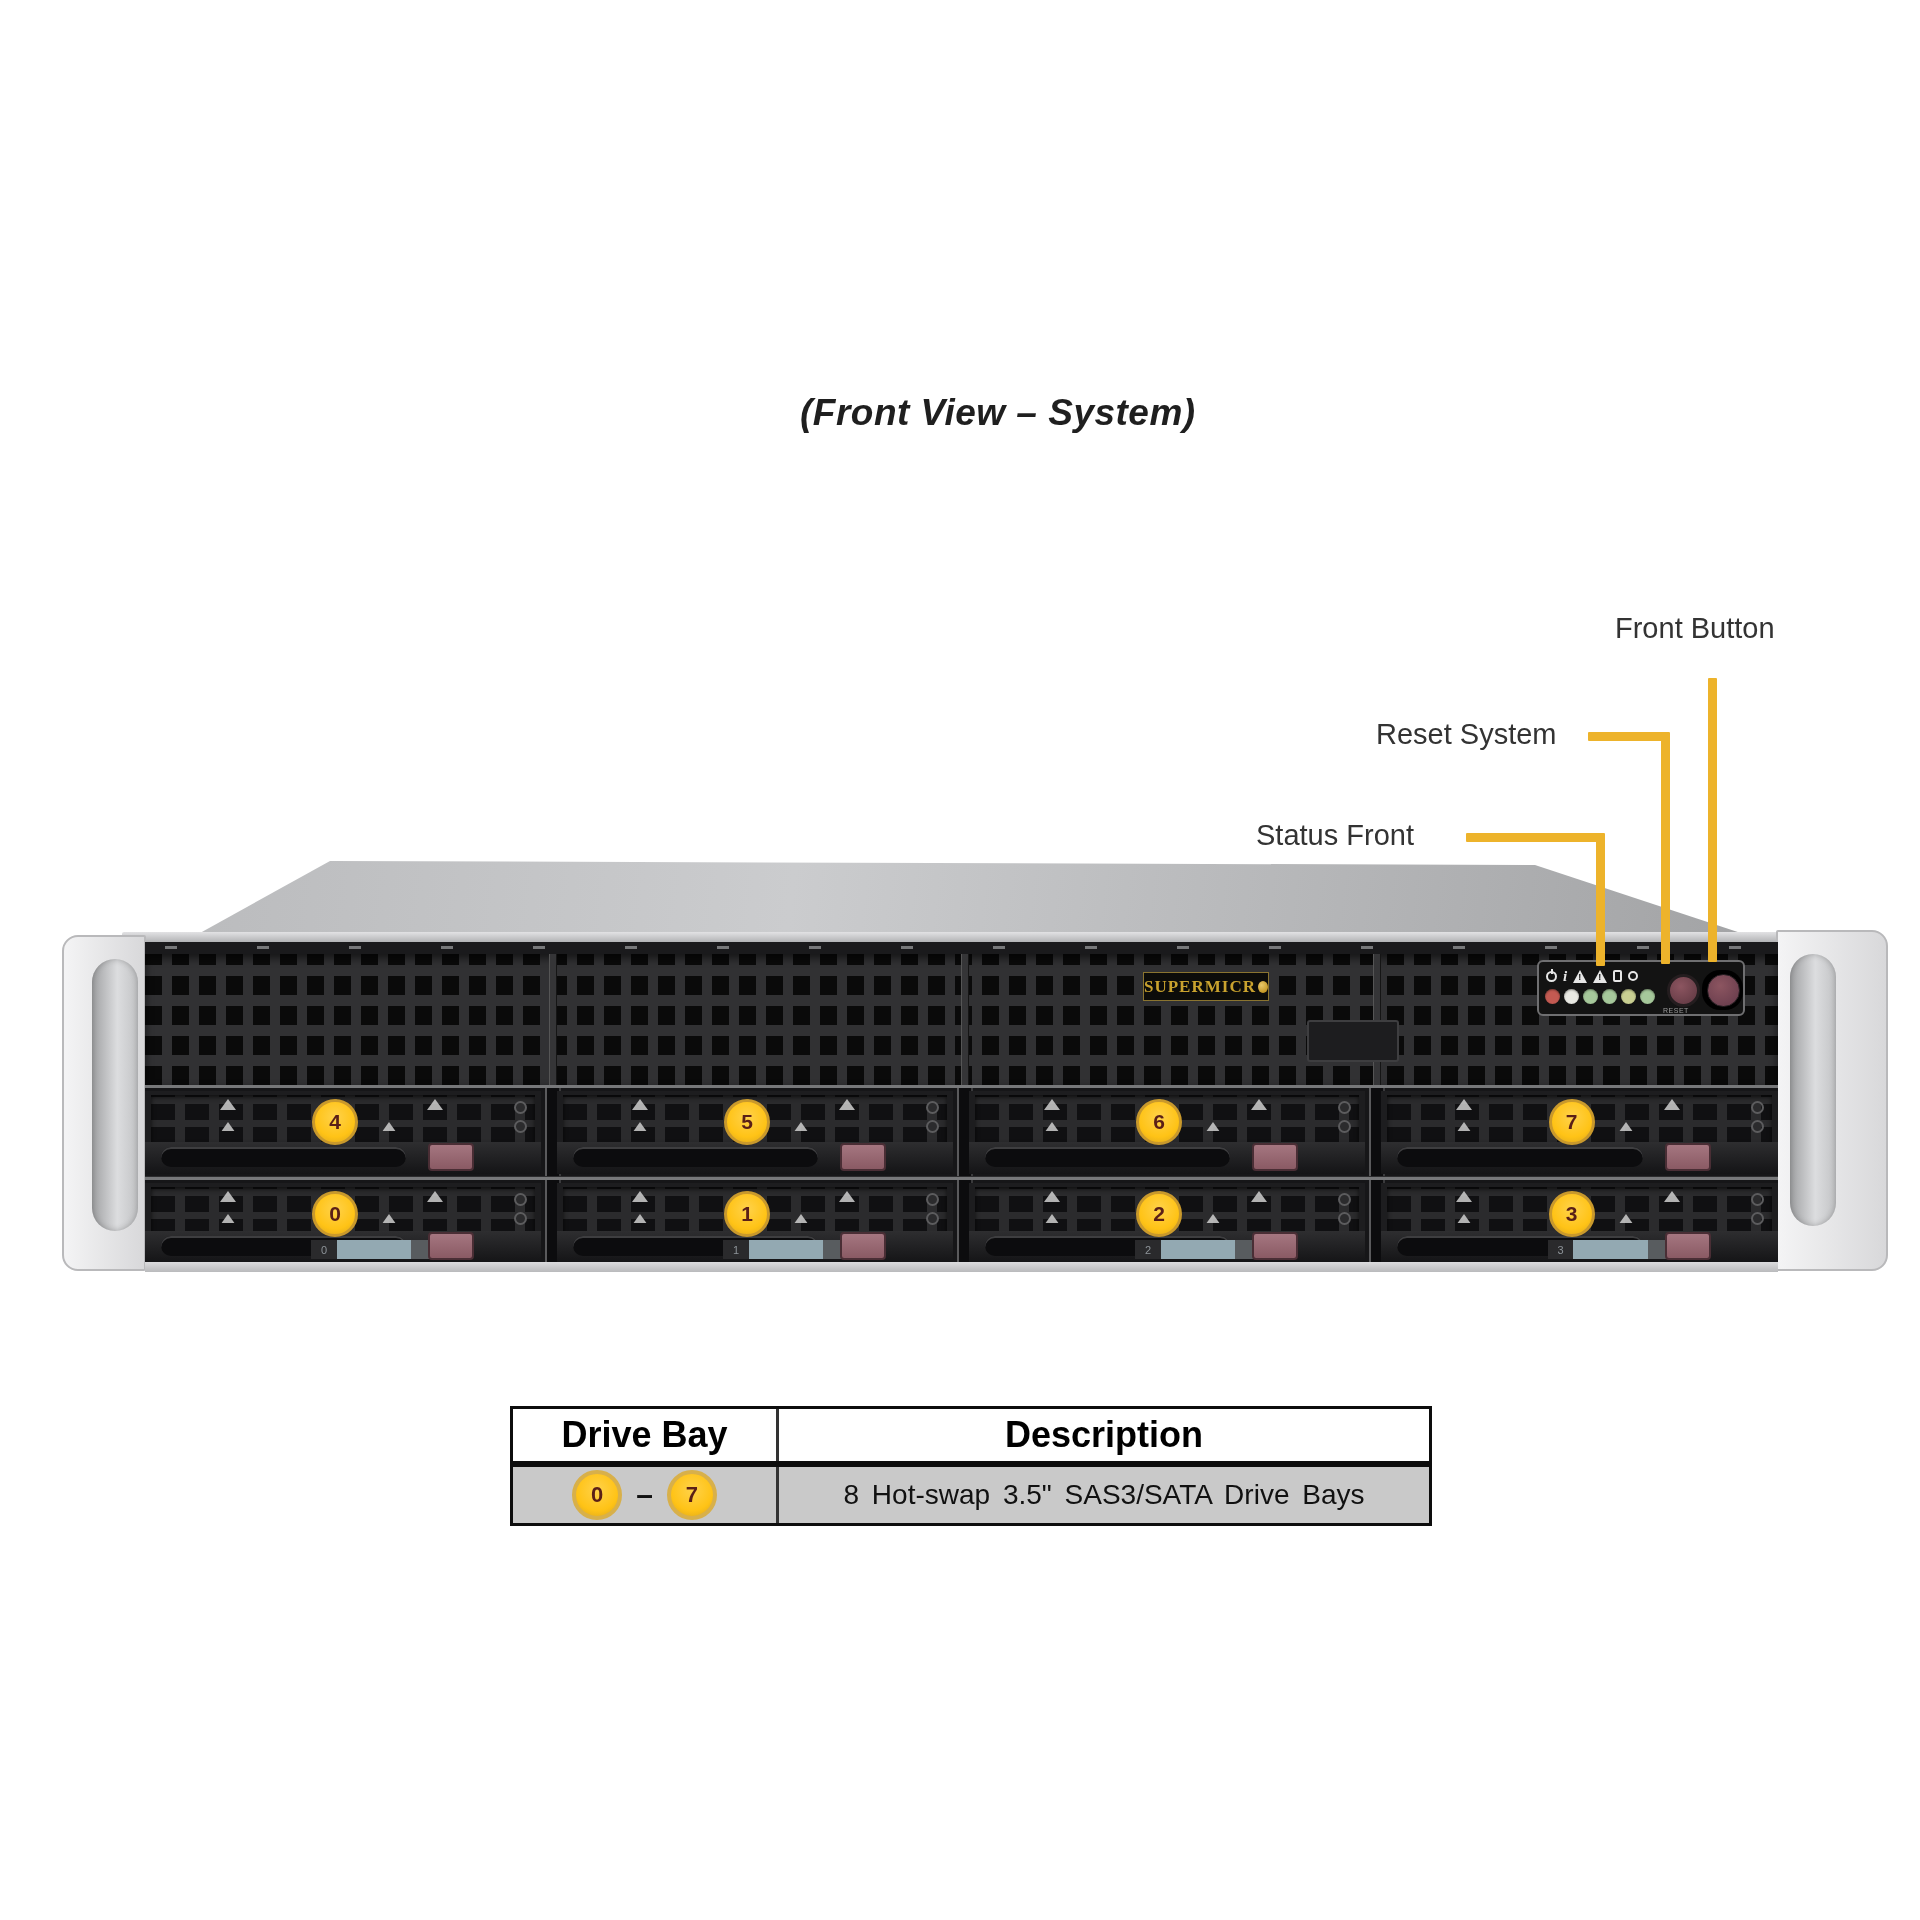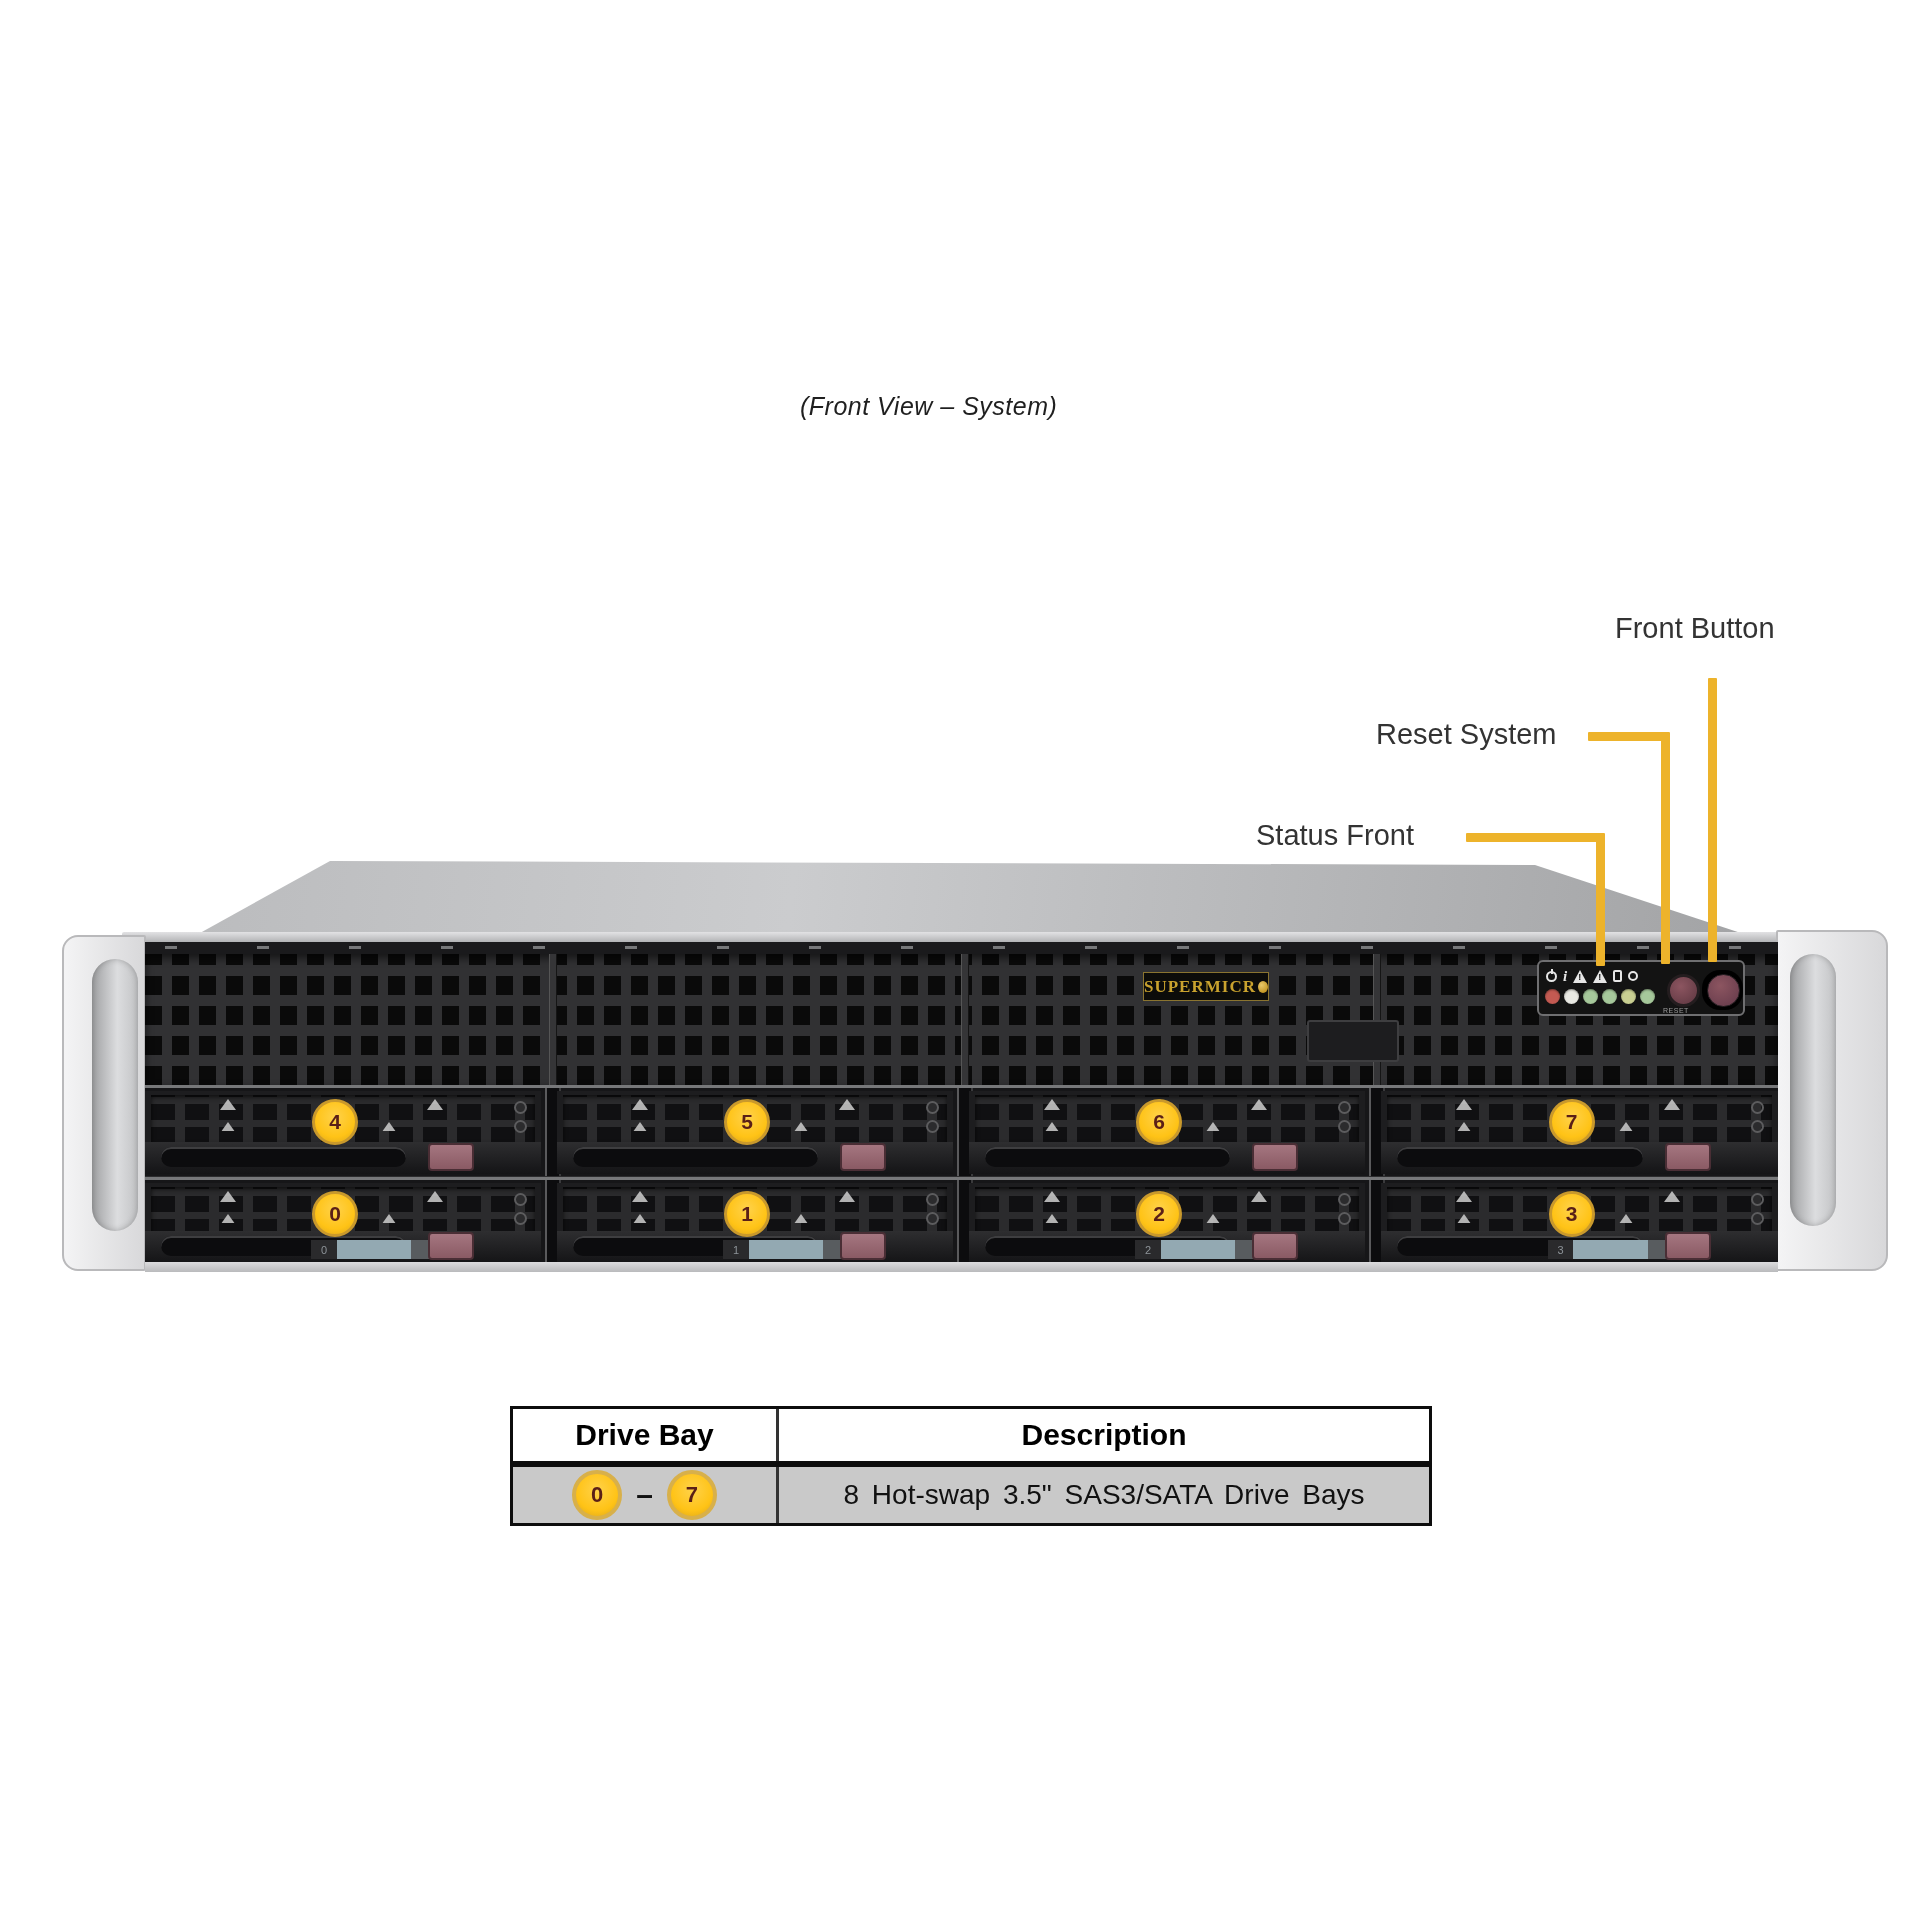--- a/index.html
+++ b/index.html
@@ -1,21 +1,21 @@
 <!DOCTYPE html>
 <html><head>
 <meta charset="utf-8">
 <style>
   html,body{margin:0;padding:0;background:#ffffff;}
   #canvas{position:relative;width:1920px;height:1920px;background:#ffffff;overflow:hidden;
           font-family:"Liberation Sans", sans-serif;}
 
   
-  .fig-caption{position:absolute;left:800px;top:392px;font-size:25px;font-style:italic;
-               color:#1f1f1f;letter-spacing:.5px;white-space:nowrap;}
+  .fig-caption{position:absolute;left:800px;top:392px;font-size:37px;font-style:italic;
+               color:#1f1f1f;letter-spacing:.5px;white-space:nowrap;font-weight:bold;}
 
   
   .callout-label{position:absolute;font-size:29px;color:#333;white-space:nowrap;z-index:31;}
   .cl-line{position:absolute;background:#EDB32B;z-index:30;border-radius:1px;}
   #cl-power-label{left:1615px;top:612px;}
   #cl-power-v{left:1708px;top:678px;width:9px;height:284px;}
   #cl-reset-label{left:1376px;top:718px;}
   #cl-reset-h{left:1588px;top:732px;width:80px;height:9px;}
   #cl-reset-v{left:1661px;top:732px;width:9px;height:232px;}
   #cl-status-label{left:1256px;top:819px;}
@@ -130,21 +130,21 @@
 
   .base-strip{position:absolute;left:0;top:320px;width:1633px;height:10px;
         background:linear-gradient(#dcdcde,#b9babc);}
 
   
   #spec-table{position:absolute;left:510px;top:1406px;width:922px;z-index:10;
         border:3px solid #0d0d0d;box-sizing:border-box;}
   .t-header{display:grid;grid-template-columns:266px 1fr;height:52px;background:#ffffff;
         border-bottom:6px solid #0d0d0d;}
   .t-header .cell{display:flex;align-items:center;justify-content:center;font-weight:bold;
-        font-size:30px;color:#000;}
+        font-size:36px;color:#000;}
   .t-header .cell:first-child{border-right:3px solid #333;}
   .t-body{display:grid;grid-template-columns:266px 1fr;height:56px;background:#c9c9c9;}
   .t-body .cell{display:flex;align-items:center;justify-content:center;}
   .t-body .cell:first-child{border-right:3px solid #333;gap:14px;}
   .t-badge{width:42px;height:42px;border-radius:50%;
         background:radial-gradient(circle at 50% 38%,#ffd24a,#ffc316 62%,#d9a41e);
         border:4px solid #d8b04a;color:#5a1f17;font-weight:bold;font-size:22px;
         display:flex;align-items:center;justify-content:center;box-sizing:content-box;}
   .t-dash{font-size:30px;font-weight:bold;color:#111;line-height:1;}
   .t-desc{font-size:28px;color:#111;word-spacing:5px;}

